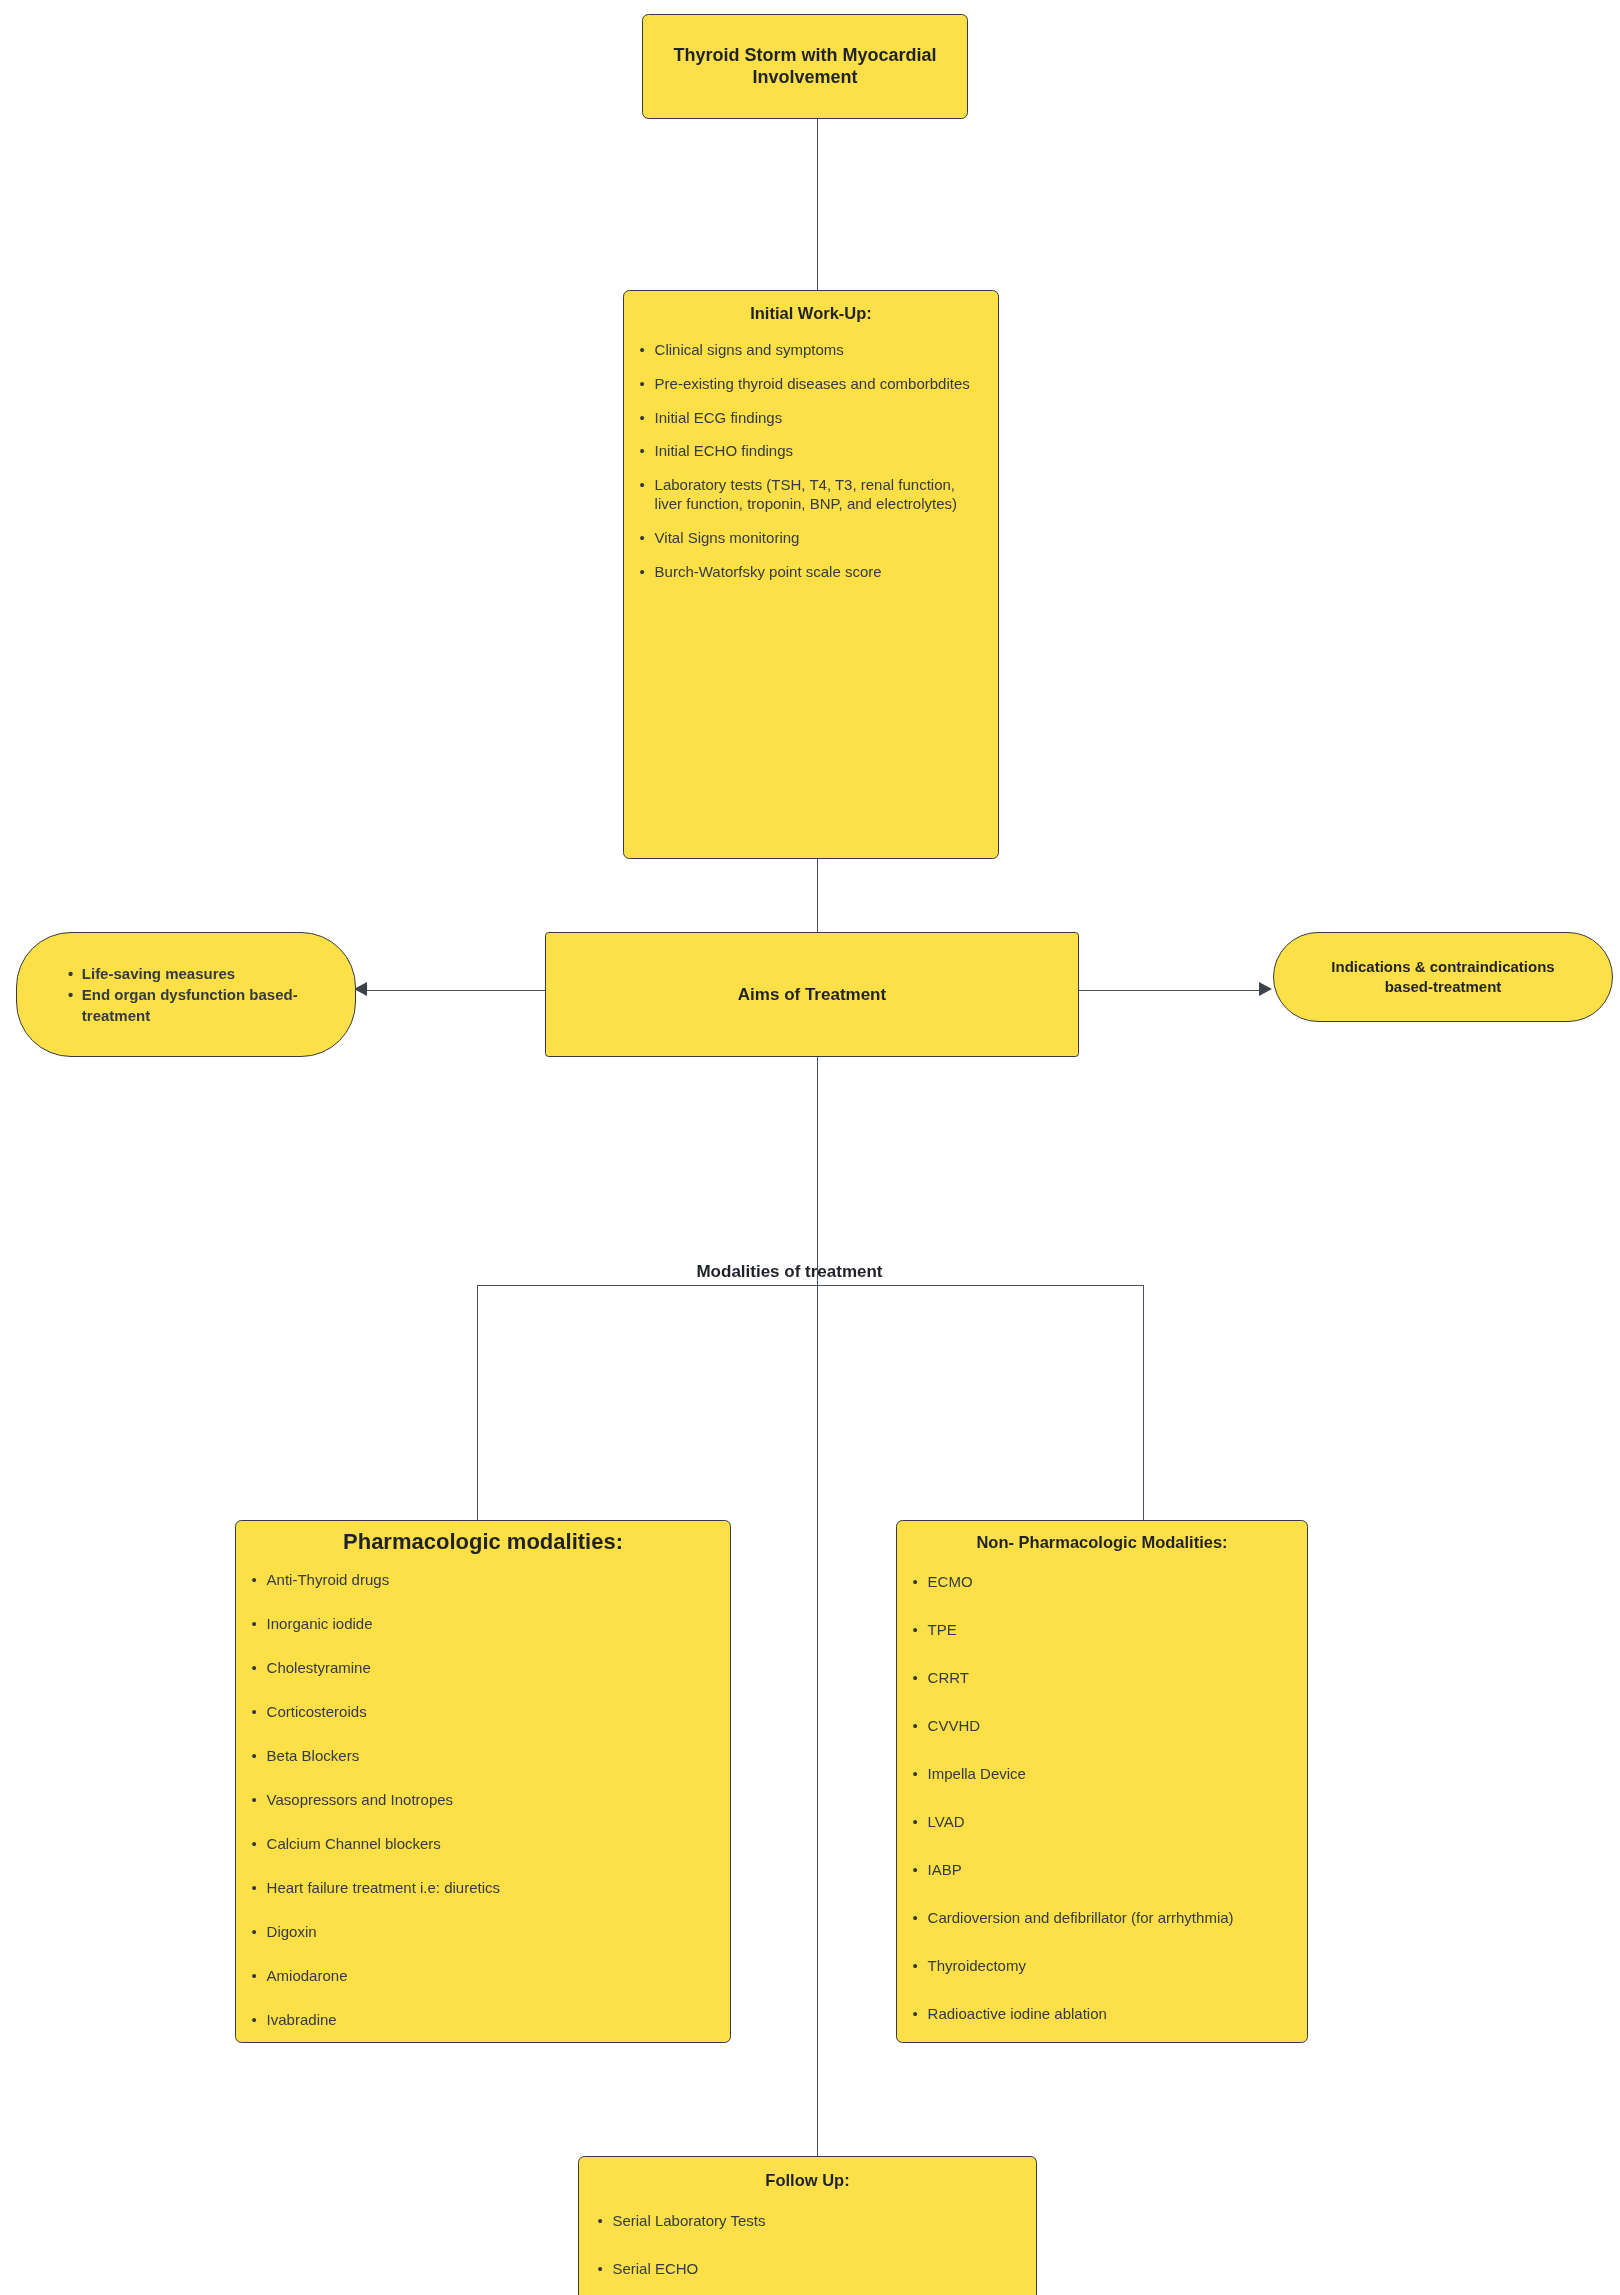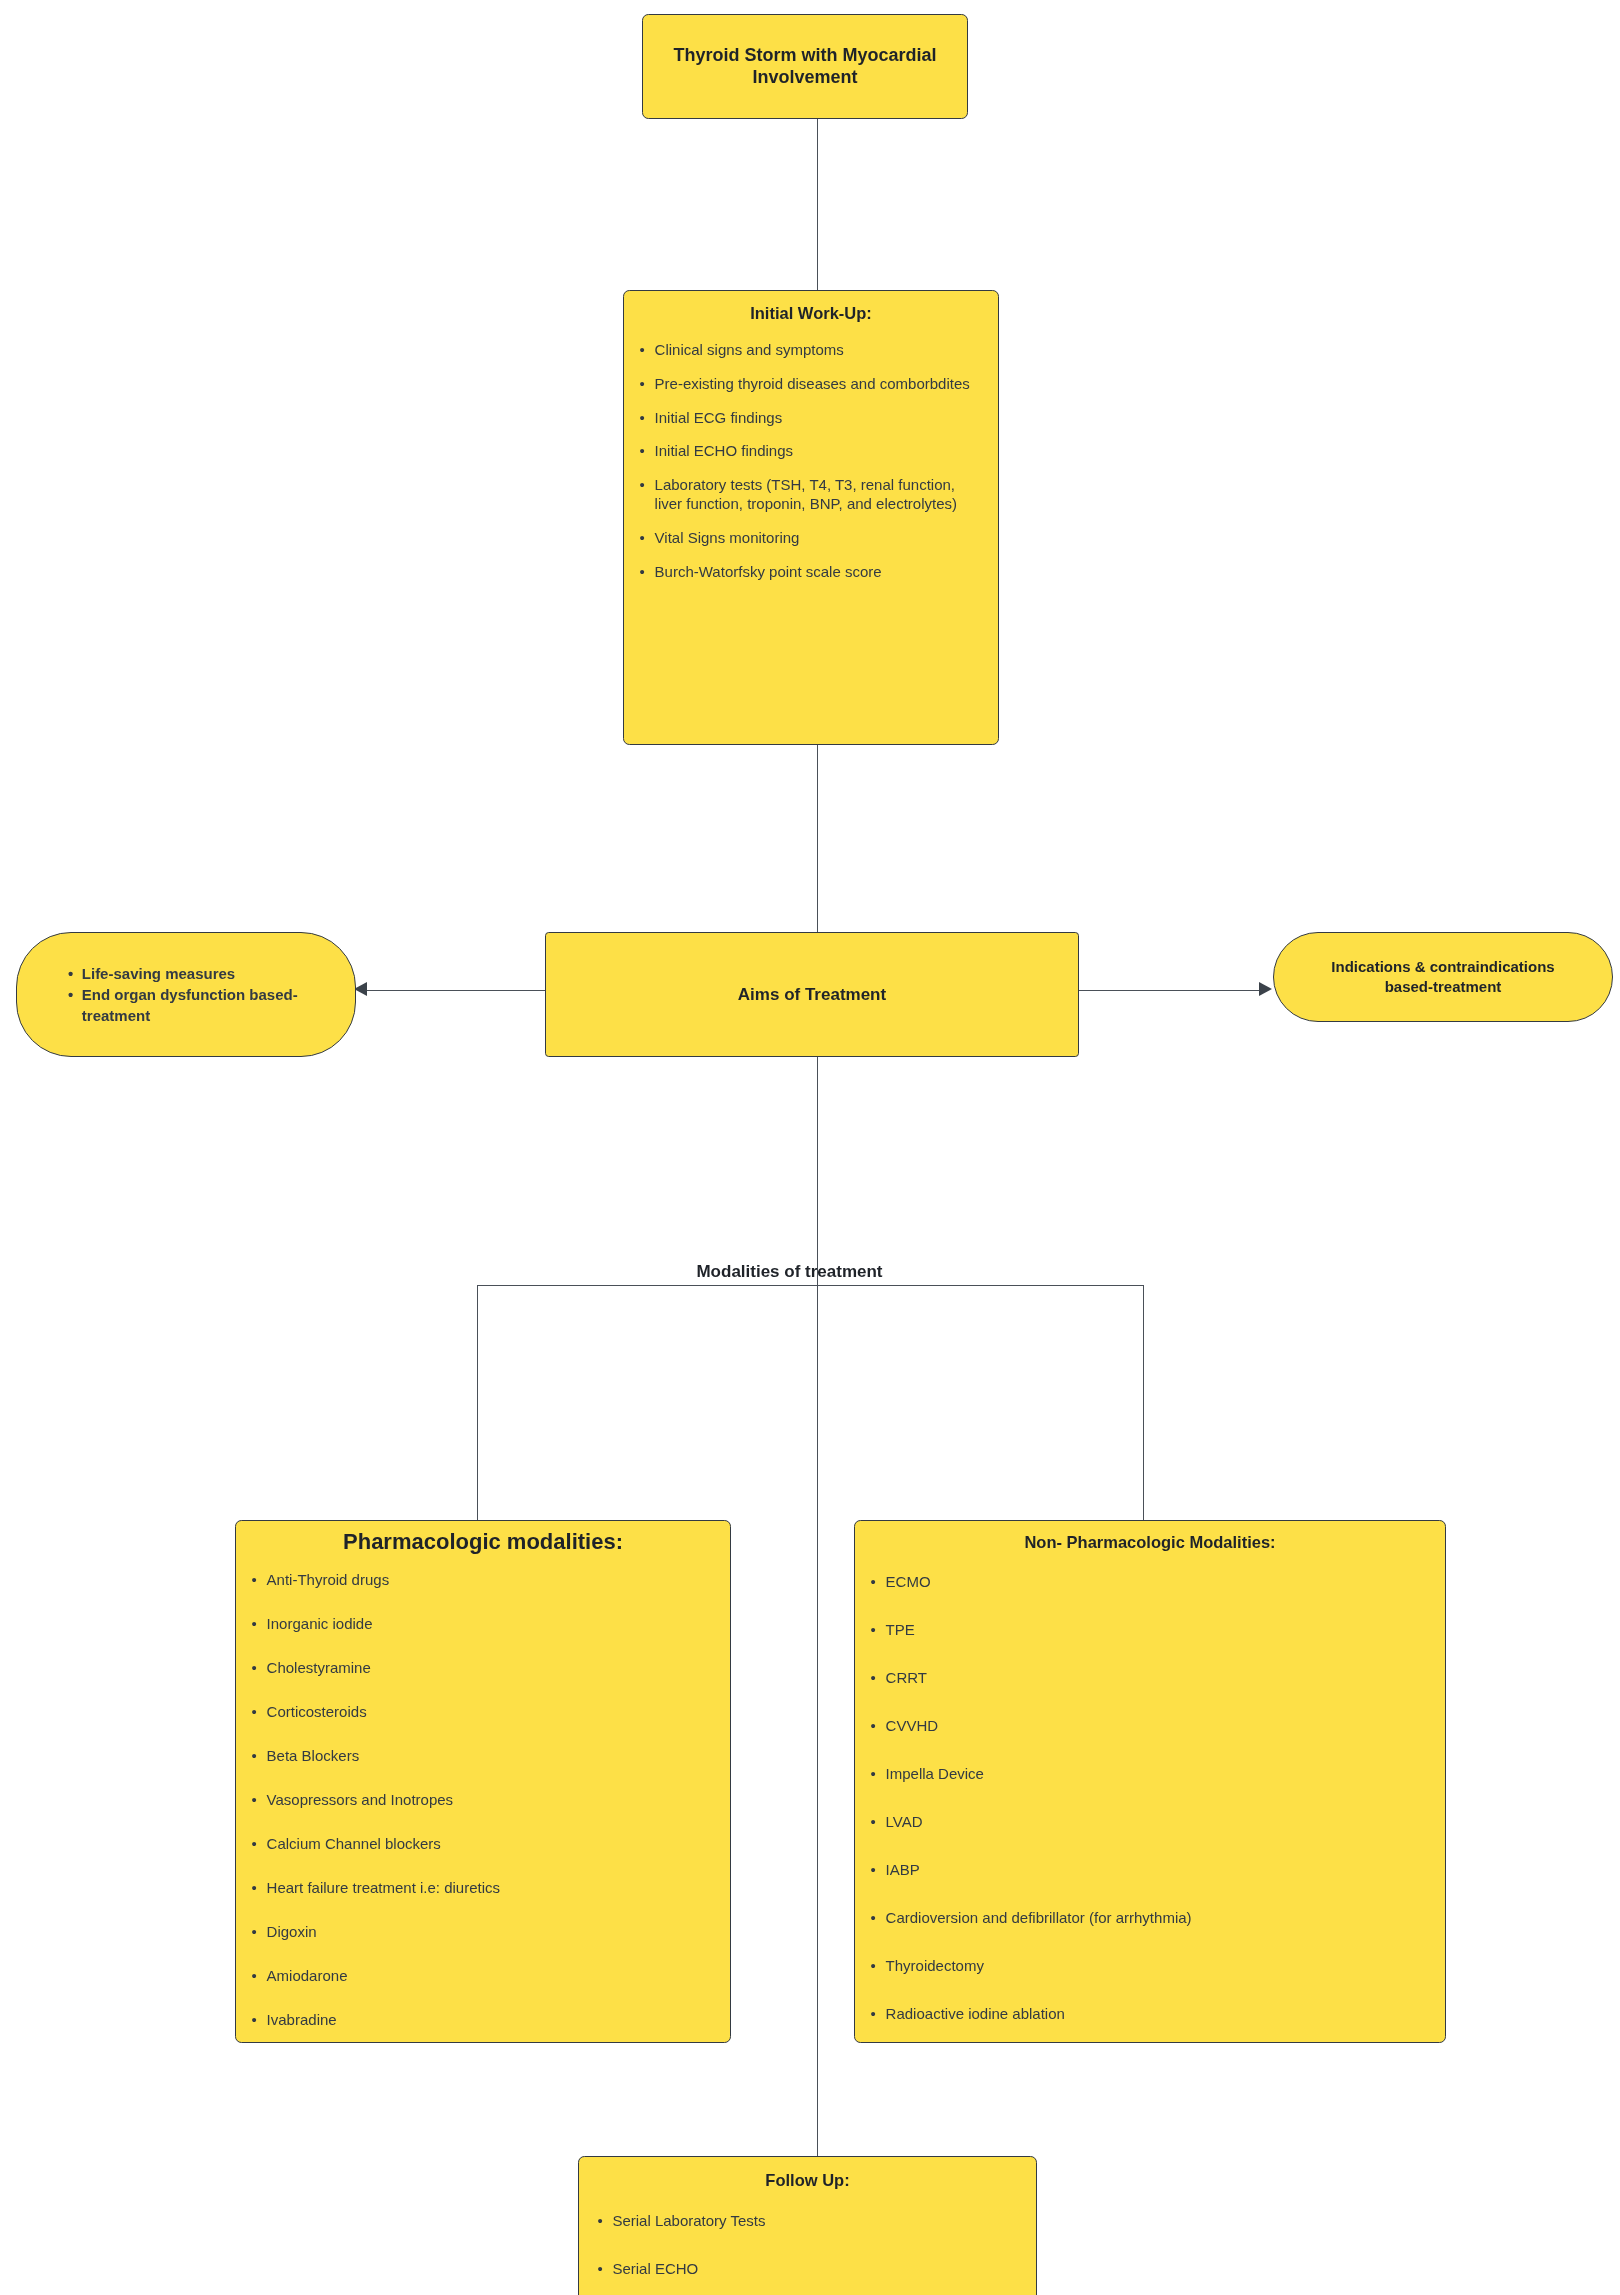--- a/index.html
+++ b/index.html
@@ -43,21 +43,21 @@
   <div class="ln vln" style="left:817px;top:1057px;height:1102px;"></div>
 
   <div class="ln hln" style="left:477px;top:1285px;width:667px;"></div>
   <div class="ln vln" style="left:477px;top:1285px;height:235px;"></div>
   <div class="ln vln" style="left:1143px;top:1285px;height:235px;"></div>
 
   <div class="node" style="left:642px;top:13.8px;width:326px;height:105px;display:flex;align-items:center;justify-content:center;padding:0 13.8px;">
     <div class="title" style="font-size:18px;line-height:22.5px;">Thyroid Storm with Myocardial Involvement</div>
   </div>
 
-  <div class="node" style="left:623px;top:290px;width:376px;height:455px;padding:12px 15.6px 0 15.6px;">
+  <div class="node" style="left:623px;top:290px;width:376px;height:569px;padding:12px 15.6px 0 15.6px;">
     <div class="title" style="font-size:16.5px;line-height:20px;">Initial Work-Up:</div>
     <ul style="margin-top:17.4px;font-size:15px;line-height:19px;">
       <li style="padding-left:15px;margin-bottom:14.7px;">
         <span class="bl">•</span>
         <span class="tx">Clinical signs and symptoms</span>
         </li>
       <li style="padding-left:15px;margin-bottom:14.7px;">
         <span class="bl">•</span>
         <span class="tx">Pre-existing thyroid diseases and comborbdites</span>
         </li>
@@ -150,21 +150,21 @@
         <span class="bl">•</span>
         <span class="tx">Amiodarone</span>
         </li>
       <li style="padding-left:15px;">
         <span class="bl">•</span>
         <span class="tx">Ivabradine</span>
         </li>
     </ul>
   </div>
 
-  <div class="node" style="left:854px;top:1520px;width:592px;height:523px;padding:11px 15.6px 0 15.6px;">
+  <div class="node" style="left:896px;top:1520px;width:412px;height:523px;padding:11px 15.6px 0 15.6px;">
     <div class="title" style="font-size:16.5px;line-height:20px;">Non- Pharmacologic Modalities:</div>
     <ul style="margin-top:20px;font-size:15px;line-height:19px;">
       <li style="padding-left:15px;margin-bottom:29px;">
         <span class="bl">•</span>
         <span class="tx">ECMO</span>
         </li>
       <li style="padding-left:15px;margin-bottom:29px;">
         <span class="bl">•</span>
         <span class="tx">TPE</span>
         </li>

